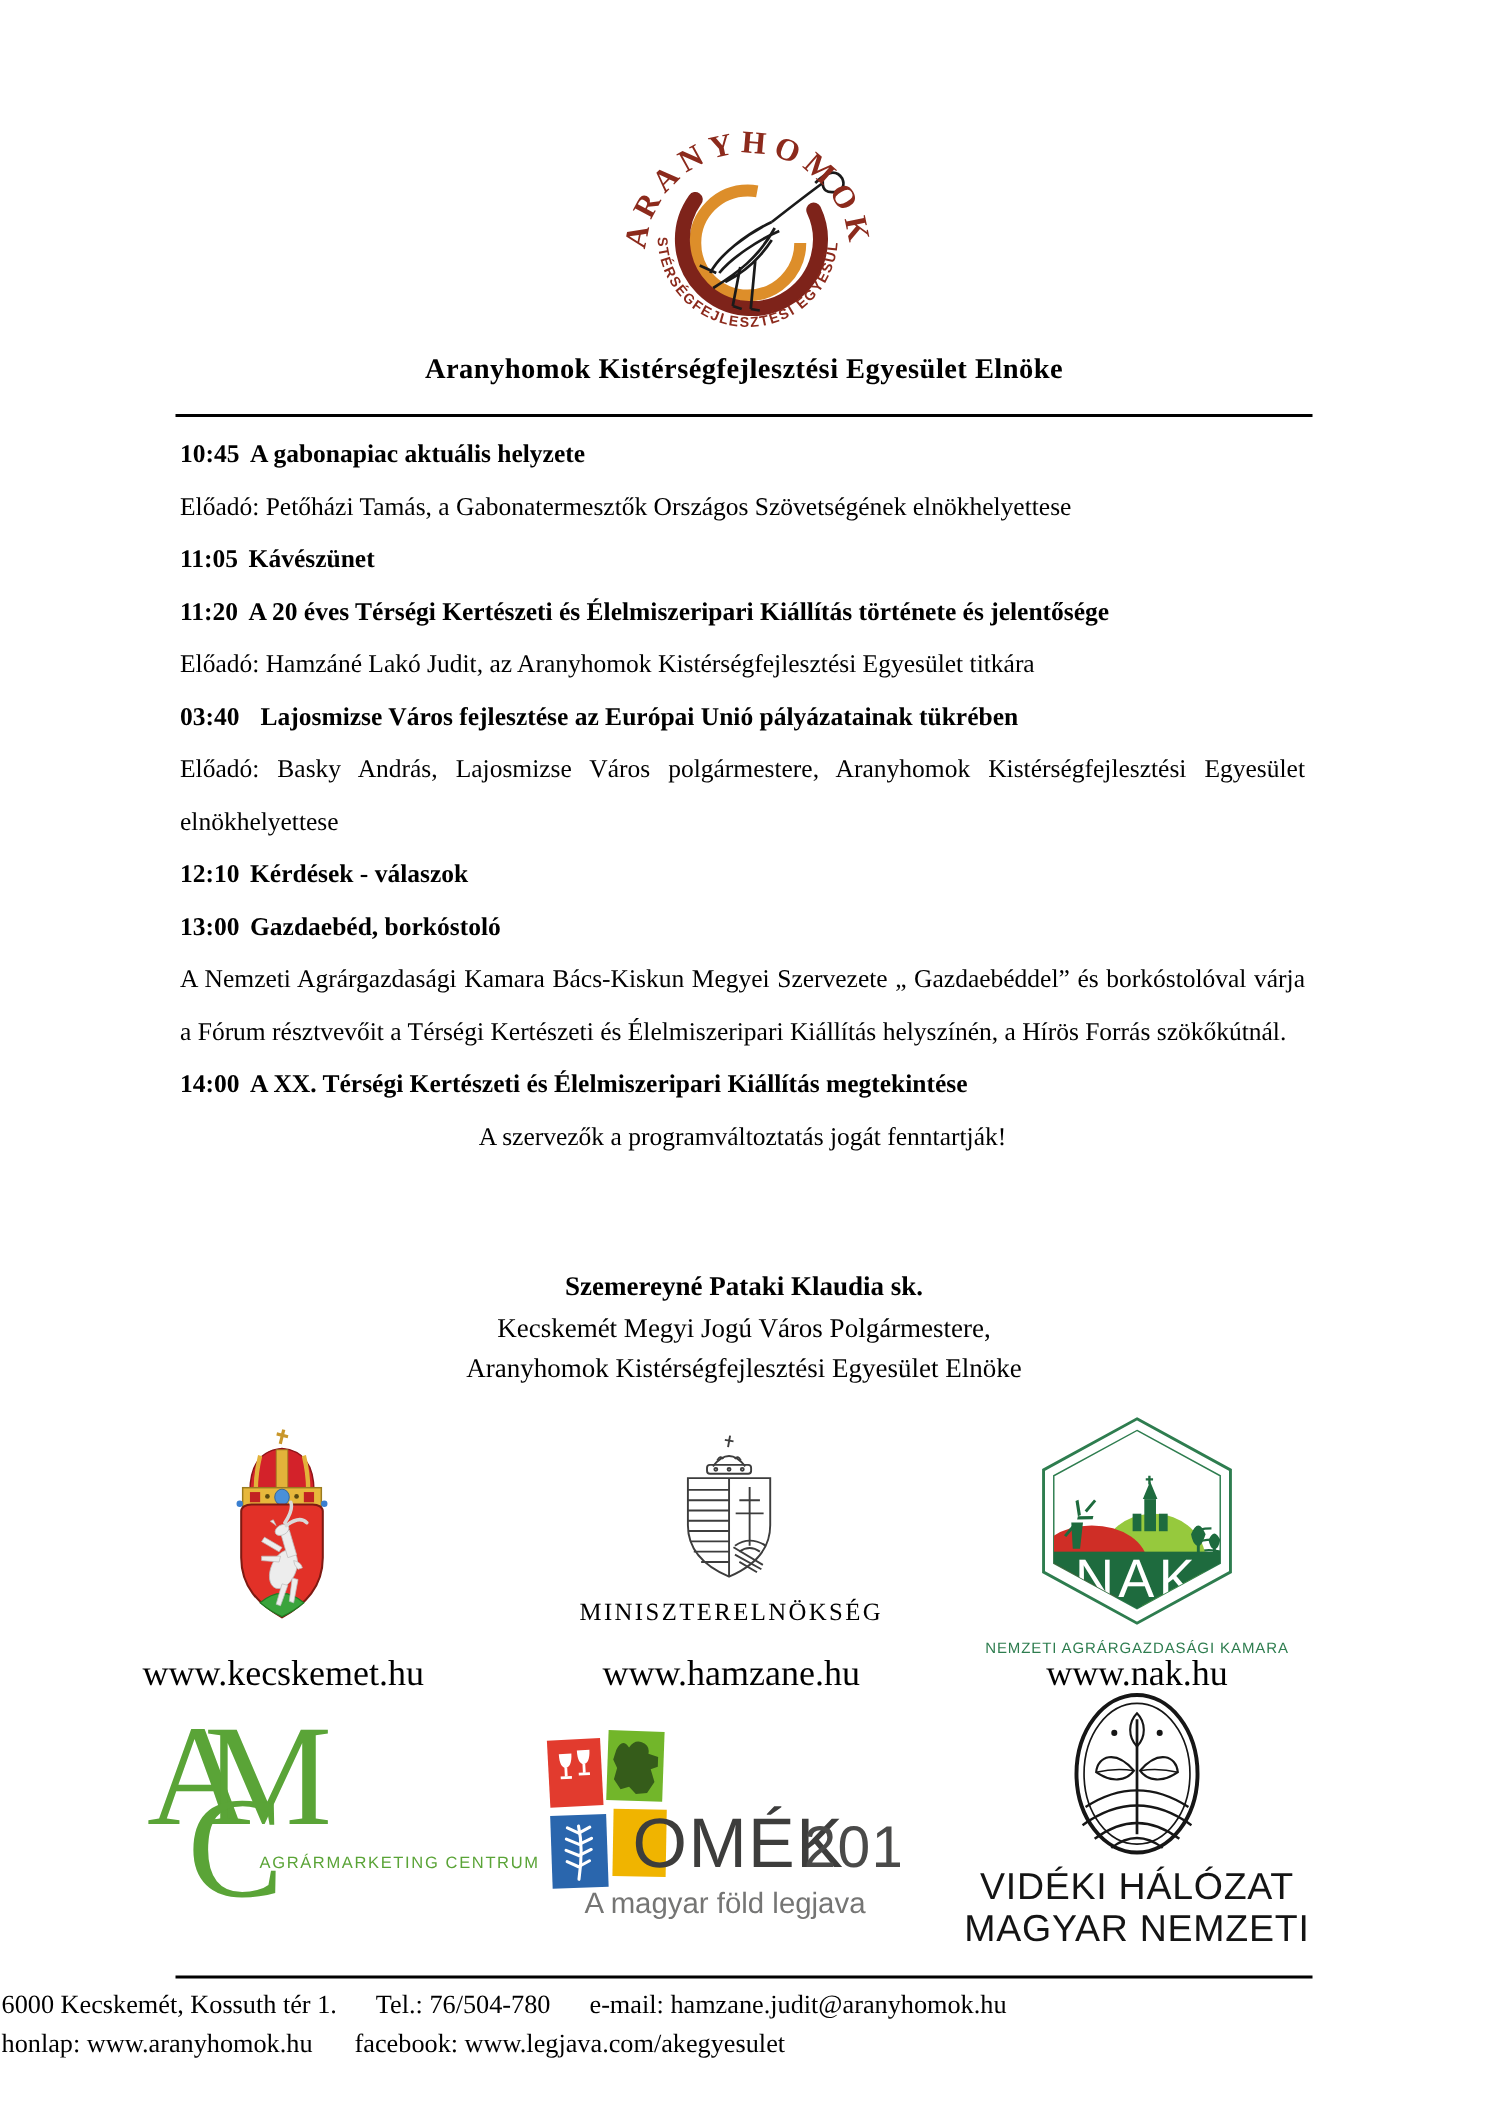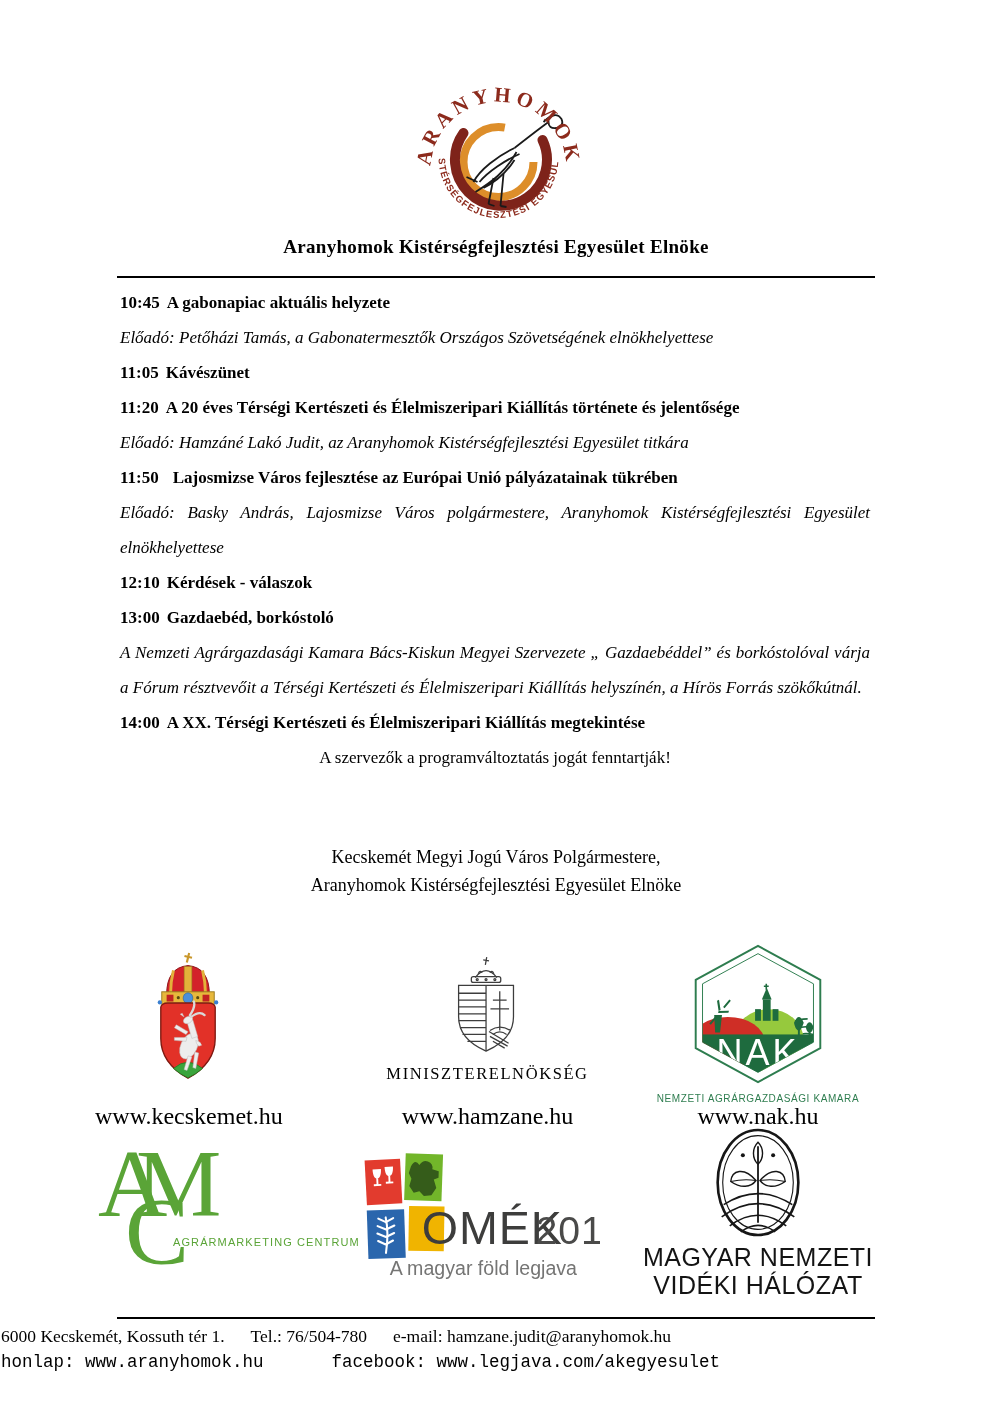--- a/index.html
+++ b/index.html
@@ -13,21 +13,21 @@
   .rule{position:absolute;left:117px;width:758px;height:2px;background:#000;}
   .rule-top{top:276px;}
   .rule-bottom{top:1317px;}
 
   
   .program{position:absolute;top:285px;left:120px;width:750px;font-size:17px;}
   .p-item{margin:0;line-height:35px;white-space:nowrap;}
   .p-item .time{font-weight:bold;margin-right:7px;}
   .p-item.gap .time{margin-right:14px;}
   .p-item b{font-weight:bold;}
-  .p-desc{margin:0;line-height:35px;font-style:italic;text-align:justify;}
+  .p-desc{margin:0;line-height:35px;text-align:justify;}
   .p-note{margin:0;line-height:35px;text-align:center;}
 
   
   .sig{position:absolute;top:844px;left:0;width:100%;text-align:center;
        font-size:18px;line-height:27.5px;}
   .sig .name{font-weight:bold;}
 
   
   .partner{position:absolute;text-align:center;}
   #partner-kecskemet{left:95px;top:951px;width:185px;}
@@ -54,21 +54,21 @@
              font-size:11px;letter-spacing:1.1px;white-space:nowrap;}
   #sponsor-omek{left:362px;top:1148px;width:238px;height:145px;}
   #sponsor-mnvh{left:642px;top:1126px;width:232px;height:170px;text-align:center;}
   .mnvh-text{font-family:"Liberation Sans",sans-serif;font-size:25px;line-height:28px;
              color:#141414;letter-spacing:.5px;white-space:nowrap;}
 
   
   .footer-line{position:absolute;left:1px;width:100%;display:flex;
                font-size:17.5px;}
   #footer-1{top:1326px;gap:26px;}
-  #footer-2{top:1352px;gap:68px;font-family:Liberation Mono, monospace;}
+  #footer-2{top:1352px;gap:28px;}
 </style>
 </head>
 <body>
 
 <div class="page">
 
   <div class="ah-logo">
     <svg viewBox="0 0 165 150" width="168" height="150">
       <defs>
         <path id="arcTop" d="M 15 88 A 68 68 0 0 1 151 88"></path>
@@ -95,30 +95,31 @@
 
   <div class="doc-title">Aranyhomok Kistérségfejlesztési Egyesület Elnöke</div>
   <div class="rule rule-top"></div>
 
   <div class="program">
     <p class="p-item"><span class="time">10:45</span><b>A gabonapiac aktuális helyzete</b></p>
     <p class="p-desc">Előadó: Petőházi Tamás, a Gabonatermesztők Országos Szövetségének elnökhelyettese</p>
     <p class="p-item"><span class="time">11:05</span><b>Kávészünet</b></p>
     <p class="p-item"><span class="time">11:20</span><b>A 20 éves Térségi Kertészeti és Élelmiszeripari Kiállítás története és jelentősége</b></p>
     <p class="p-desc">Előadó: Hamzáné Lakó Judit, az Aranyhomok Kistérségfejlesztési Egyesület titkára</p>
-    <p class="p-item gap"><span class="time">11:50</span><b>Lajosmizse Város fejlesztése az Európai Unió pályázatainak tükrében</b></p>
+    <p class="p-item gap"><span class="time">03:40</span><b>Lajosmizse Város fejlesztése az Európai Unió pályázatainak tükrében</b></p>
     <p class="p-desc">Előadó: Basky András, Lajosmizse Város polgármestere, Aranyhomok Kistérségfejlesztési Egyesület elnökhelyettese</p>
     <p class="p-item"><span class="time">12:10</span><b>Kérdések - válaszok</b></p>
     <p class="p-item"><span class="time">13:00</span><b>Gazdaebéd, borkóstoló</b></p>
     <p class="p-desc">A Nemzeti Agrárgazdasági Kamara Bács-Kiskun Megyei Szervezete „ Gazdaebéddel” és borkóstolóval várja a Fórum résztvevőit a Térségi Kertészeti és Élelmiszeripari Kiállítás helyszínén, a Hírös Forrás szökőkútnál.</p>
     <p class="p-item"><span class="time">14:00</span><b>A XX. Térségi Kertészeti és Élelmiszeripari Kiállítás megtekintése</b></p>
     <p class="p-note">A szervezők a programváltoztatás jogát fenntartják!</p>
   </div>
 
   <div class="sig">
+    <div class="name">Szemereyné Pataki Klaudia sk.</div>
     <div>Kecskemét Megyi Jogú Város Polgármestere,</div>
     <div>Aranyhomok Kistérségfejlesztési Egyesület Elnöke</div>
   </div>
 
   <div class="partner" id="partner-kecskemet">
     <svg viewBox="0 0 76 140" width="74" height="136">
       <g stroke="#c9972b" stroke-width="2.2" transform="rotate(14 38 7)">
         <line x1="38" y1="2" x2="38" y2="12"></line>
           <line x1="34" y1="6" x2="42" y2="6"></line>
       </g>
@@ -251,22 +252,22 @@
         <circle cx="130" cy="29" r="2" fill="#161616" stroke="none"></circle>
         <path d="M113 54 C101 40 89 44 88 55 C98 62 108 61 113 54 Z" stroke-width="1.4"></path>
         <path d="M117 54 C129 40 141 44 142 55 C132 62 122 61 117 54 Z" stroke-width="1.4"></path>
         <path d="M88 55 Q101 52 113 54 M142 55 Q129 52 117 54" stroke-width="1"></path>
         <path d="M81 78 Q115 56 149 78" stroke-width="1.6"></path>
         <path d="M79 90 Q115 64 151 90" stroke-width="1.6"></path>
         <path d="M87 99 Q115 78 143 99" stroke-width="1.6"></path>
         <path d="M98 105 Q115 92 132 105" stroke-width="1.6"></path>
       </g>
     </svg>
+    <div class="mnvh-text">VIDÉKI HÁLÓZAT</div>
     <div class="mnvh-text">MAGYAR NEMZETI</div>
-    <div class="mnvh-text">VIDÉKI HÁLÓZAT</div>
   </div>
 
   <div class="rule rule-bottom"></div>
   <div class="footer-line" id="footer-1">
     <span>6000 Kecskemét, Kossuth tér 1.</span>
     <span>Tel.: 76/504-780</span>
     <span>e-mail: hamzane.judit@aranyhomok.hu</span>
   </div>
   <div class="footer-line" id="footer-2">
     <span>honlap: www.aranyhomok.hu</span>

